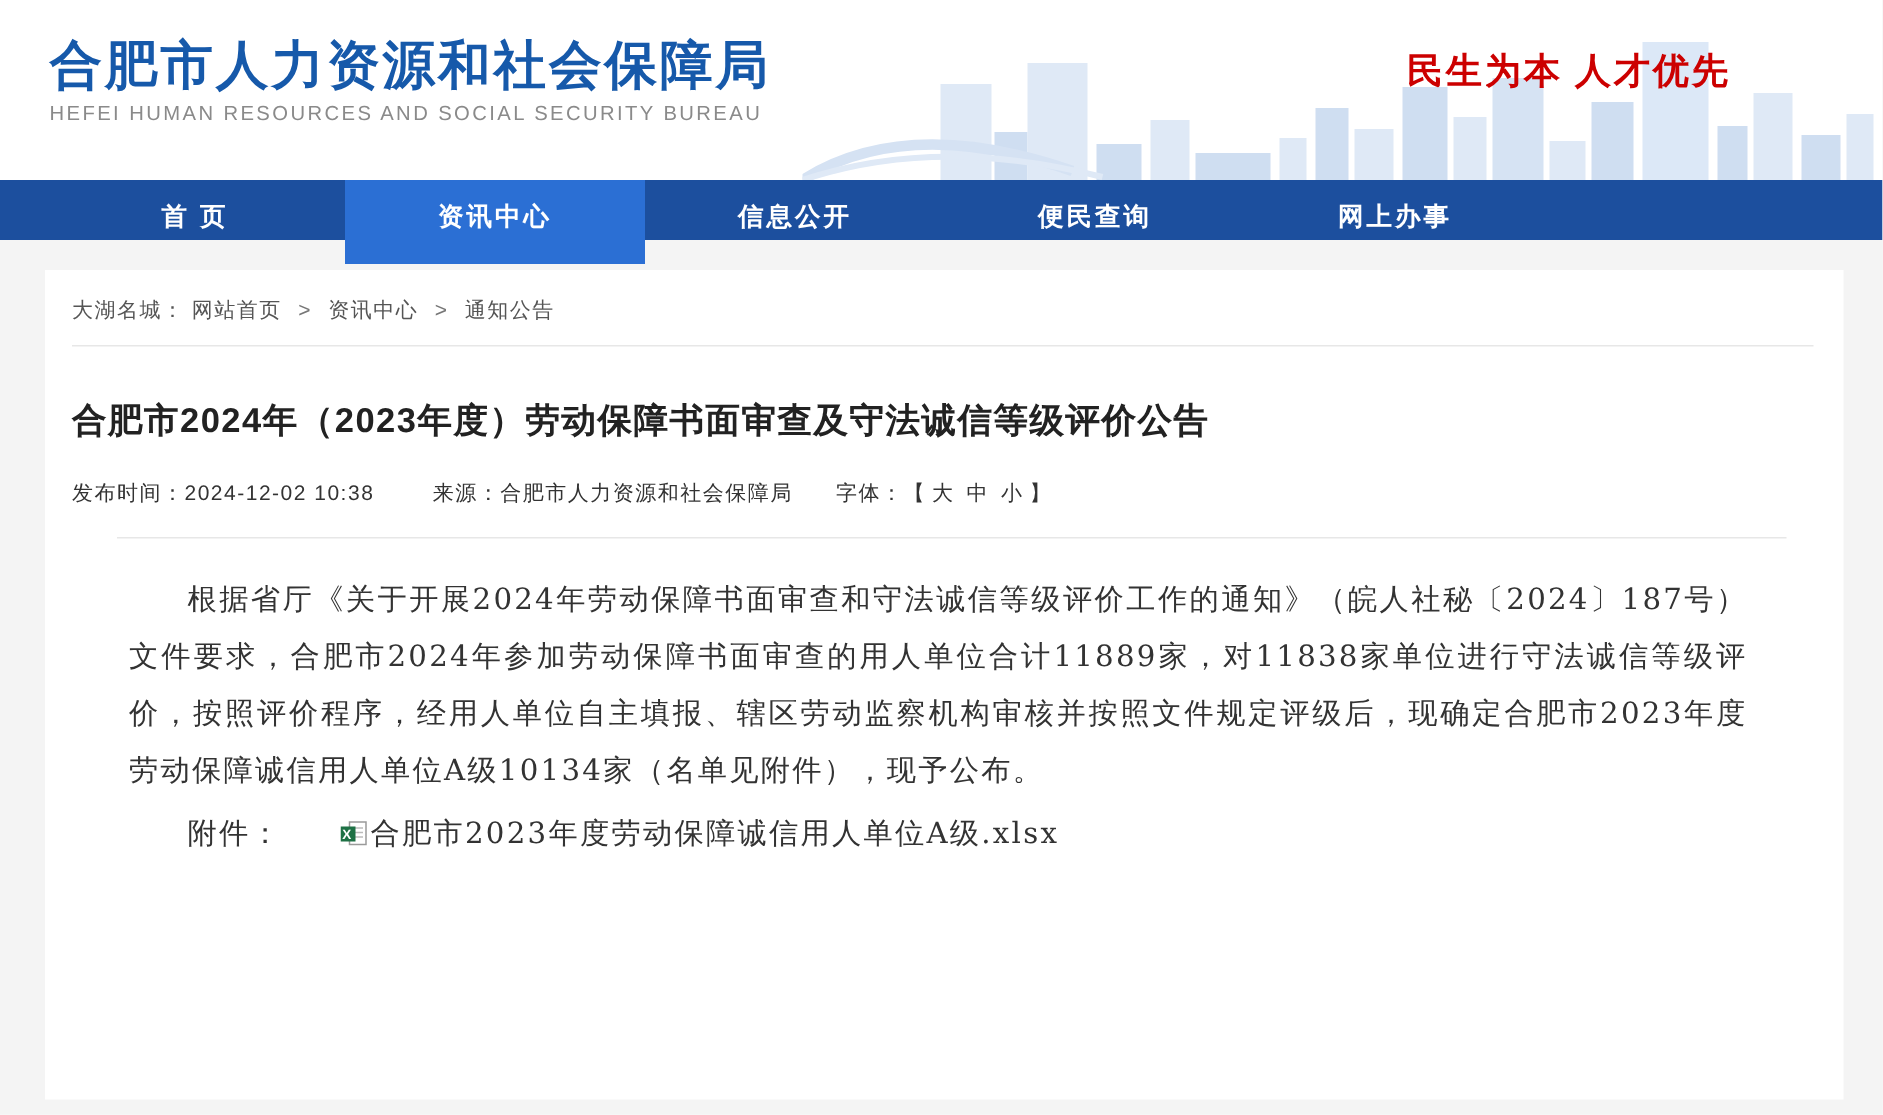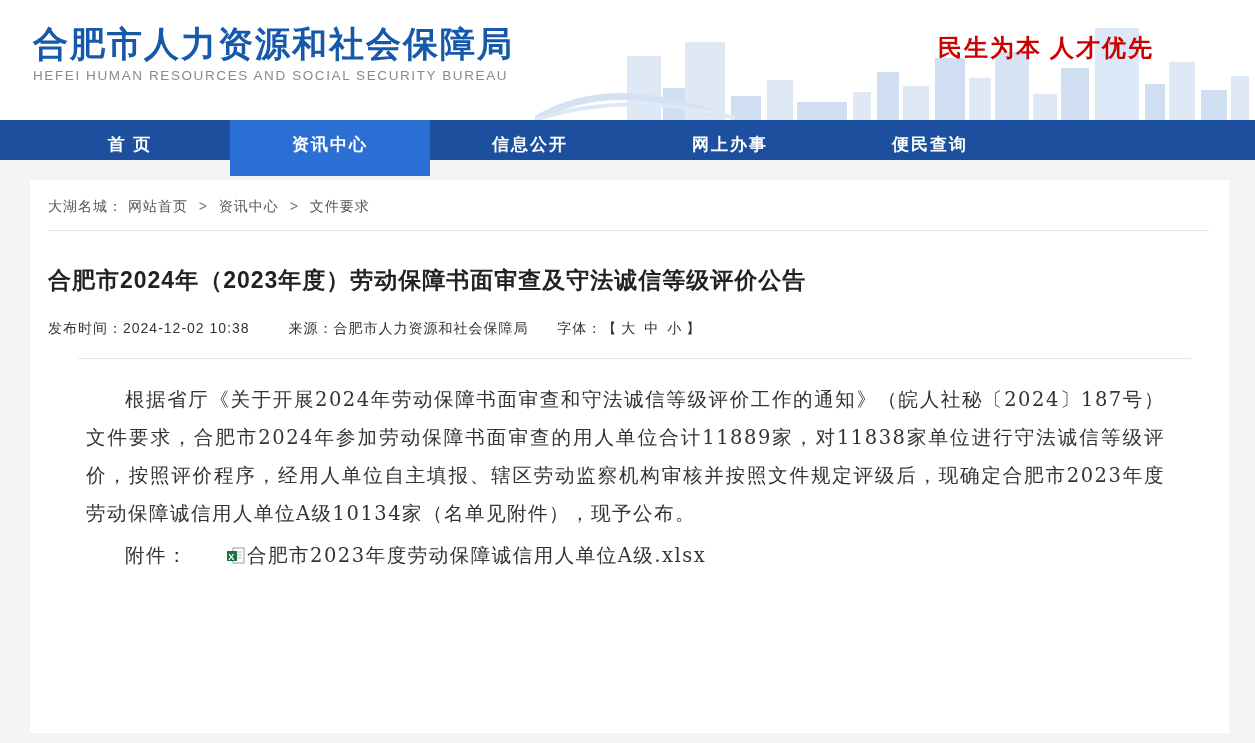--- a/index.html
+++ b/index.html
@@ -88,35 +88,35 @@
   <div class="slogan">
     <div class="slogan-l1">民生为本  人才优先</div>
   </div>
 </div>
 
 <div class="navbar">
   <div class="nav-inner">
     <div class="nav-item">首 页</div>
     <div class="nav-item active">资讯中心</div>
     <div class="nav-item">信息公开</div>
+    <div class="nav-item">便民查询</div>
     <div class="nav-item">网上办事</div>
-    <div class="nav-item">便民查询</div>
   </div>
 </div>
 
 <div class="content-wrap">
   <div class="panel">
 
     <div class="breadcrumb">
       <span>大湖名城：</span>
       <a>网站首页</a>
       <span class="bc-sep">&gt;</span>
       <a>资讯中心</a>
       <span class="bc-sep">&gt;</span>
-      <a>文件要求</a>
+      <a>通知公告</a>
     </div>
 
     <hr class="divider">
 
     <h1 class="article-title">合肥市2024年（2023年度）劳动保障书面审查及守法诚信等级评价公告</h1>
 
     <div class="article-meta">
       <span>发布时间：</span><span>2024-12-02 10:38</span><span class="gap"></span>
       <span>来源：</span><span>合肥市人力资源和社会保障局</span><span class="gap" style="width:24px;"></span>
       <span>字体：</span><span>【</span><span class="fz">大</span><span class="fz">中</span><span class="fz">小</span><span>】</span>

